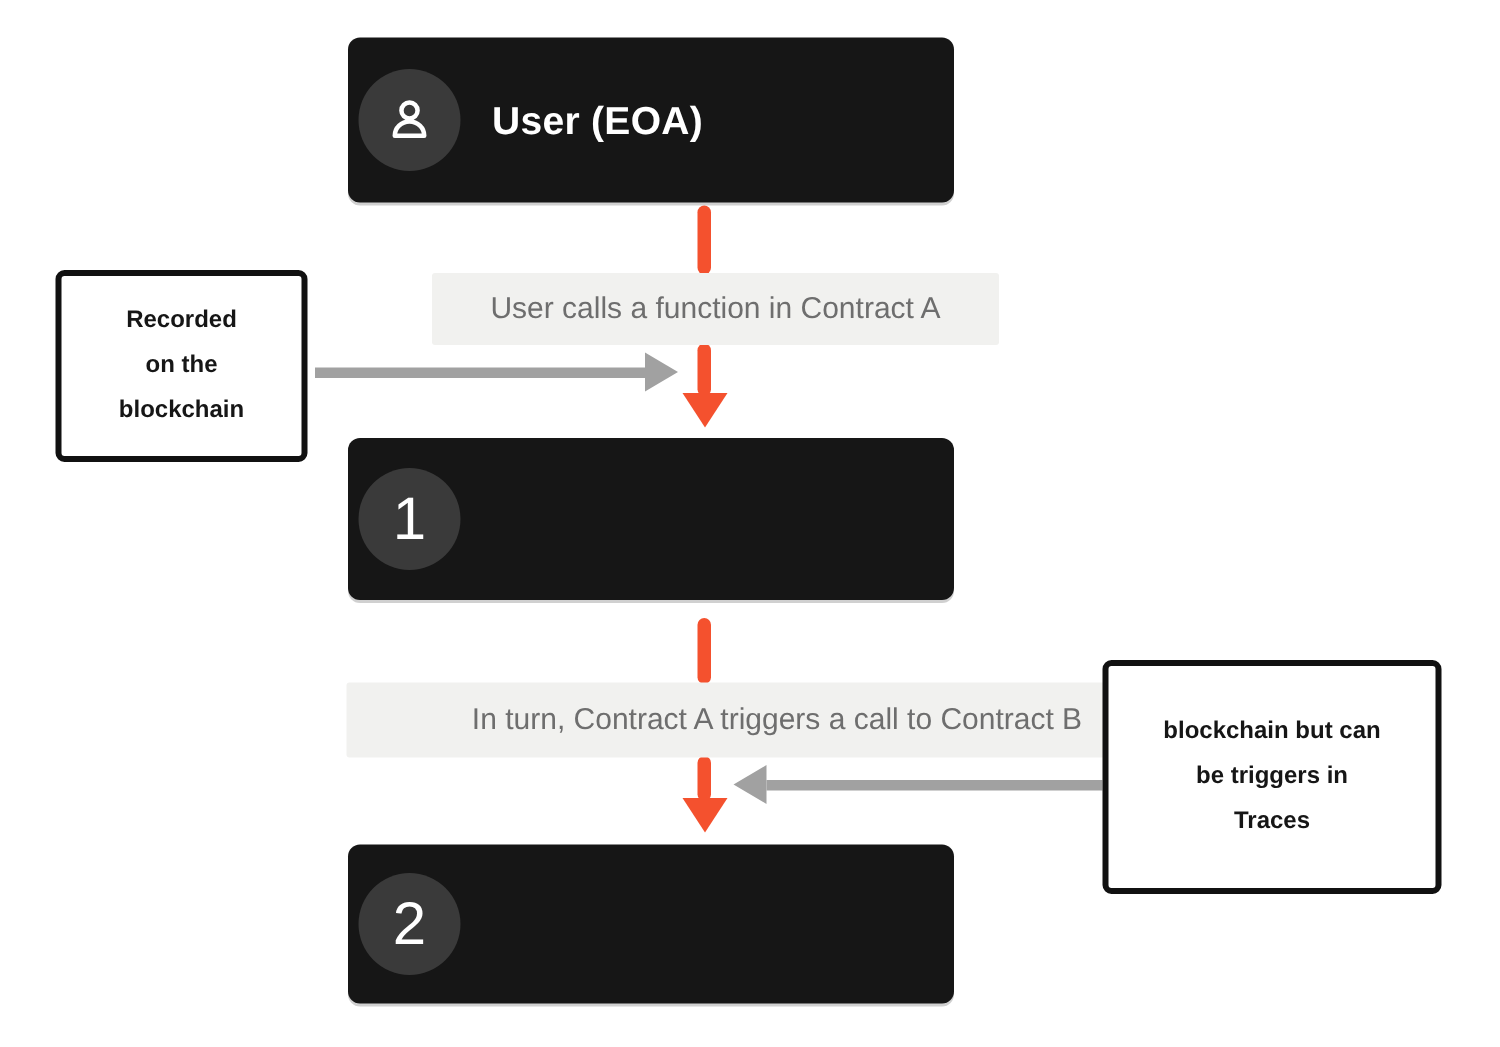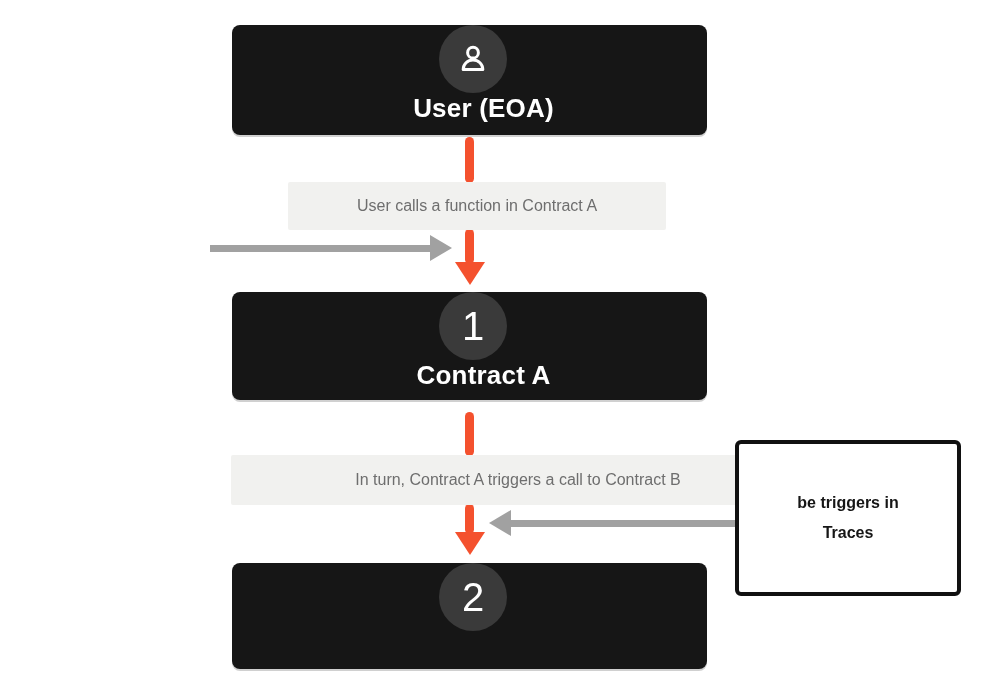--- a/index.html
+++ b/index.html
@@ -20,27 +20,26 @@
   body { font-family:"Liberation Sans","DejaVu Sans",sans-serif; }
   .canvas {
     position:relative;
     width:1000px; height:698px;
     background:var(--background);
     overflow:hidden;
   }
   
   .node {
     position:absolute;
-    left:232px; width:475px; height:108px;
+    left:232px; width:404px; height:108px;
     background:var(--node-bg);
     border-radius:8px;
     display:flex; align-items:center;
     padding-left:7px;
     box-shadow:0 2px 0 rgba(170,170,170,0.55);
-    flex-direction:column;
   }
   .node-circle {
     width:68px; height:68px;
     background:var(--node-circle-bg);
     border-radius:50%;
     display:flex; align-items:center; justify-content:center;
     flex:0 0 auto;
   }
   .node-badge {
     color:var(--node-text);
@@ -52,21 +51,21 @@
     margin-left:21px;
     letter-spacing:0.2px;
   }
   .user-icon-svg { width:38px; height:38px; display:block; }
 
   
   .edge-label {
     position:absolute;
     background:var(--edge-label-bg);
     color:var(--edge-label-text);
-    font-size:16px;
+    font-size:20px;
     display:flex; align-items:center; justify-content:center;
     border-radius:2px;
     white-space:nowrap;
     z-index:3;
   }
   #edge-label-1 { left:288px; top:182px; width:378px; height:48px; }
   #edge-label-2 { left:231px; top:455px; width:574px; height:50px; }
 
   
   .oline {
@@ -146,37 +145,42 @@
     </div>
     <div class="node-title">User (EOA)</div>
   </div>
 
   <div class="oline" id="oline-1a"></div>
   <div class="oline" id="oline-1b"></div>
   <div class="ohead" id="ohead-1"></div>
 
   <div class="edge-label" id="edge-label-1">User calls a function in Contract A</div>
 
+  <div class="note" id="note-left">
+    <div>Recorded</div>
+    <div>on the</div>
+    <div>blockchain</div>
+  </div>
   <div class="gline" id="gline-left"></div>
   <div class="ghead" id="ghead-left"></div>
 
   <div class="node" style="top:292px;">
     <div class="node-circle">
       <span class="node-badge">1</span>
     </div>
-    <div class="node-title">Contract A</div>
   </div>
 
   <div class="oline" id="oline-2a"></div>
   <div class="oline" id="oline-2b"></div>
   <div class="ohead" id="ohead-2"></div>
 
   <div class="edge-label" id="edge-label-2">In turn, Contract A triggers a call to Contract B</div>
 
   <div class="note" id="note-right">
+    <div>blockchain but can</div>
     <div>be triggers in</div>
     <div>Traces</div>
   </div>
   <div class="gline" id="gline-right"></div>
   <div class="ghead" id="ghead-right"></div>
 
   <div class="node" style="top:563px; height:106px;">
     <div class="node-circle">
       <span class="node-badge">2</span>
     </div>

